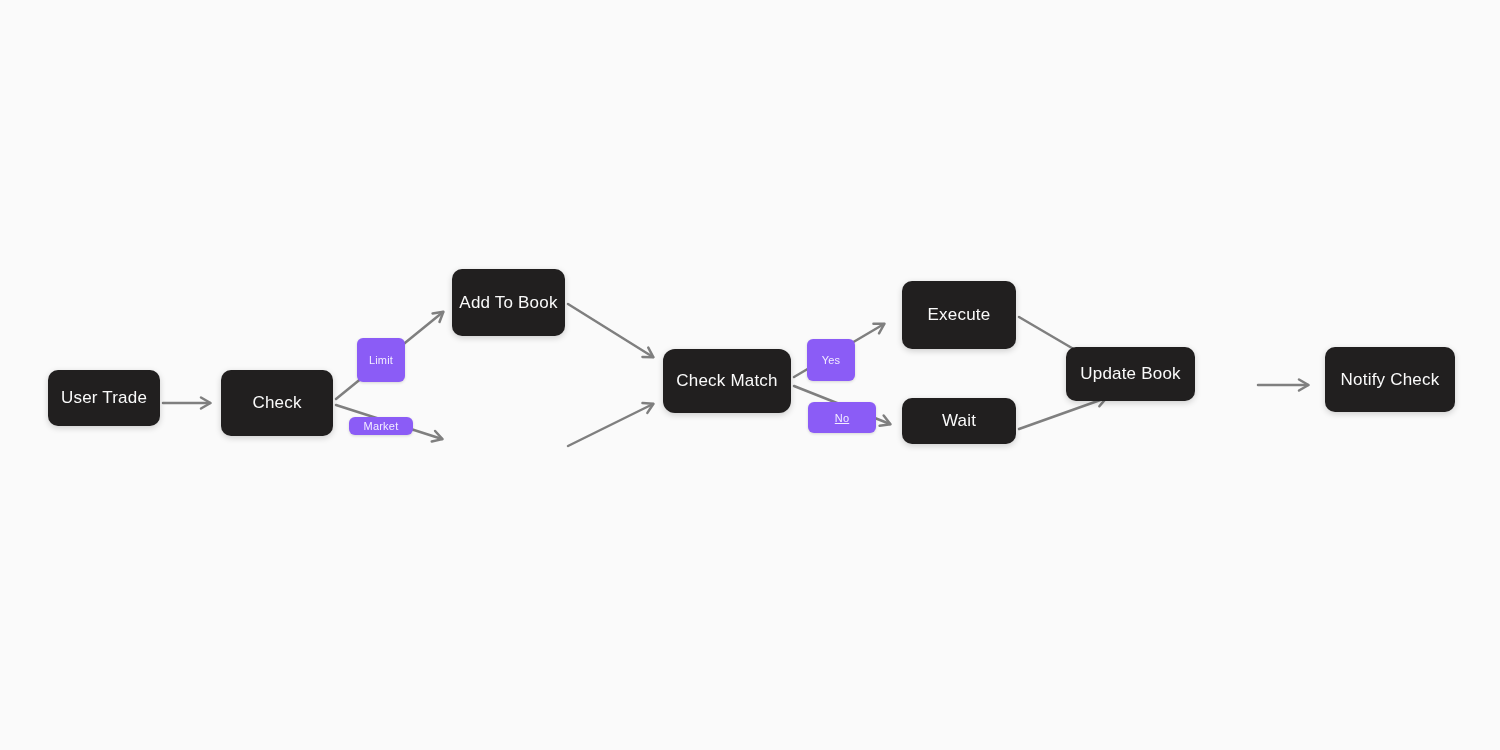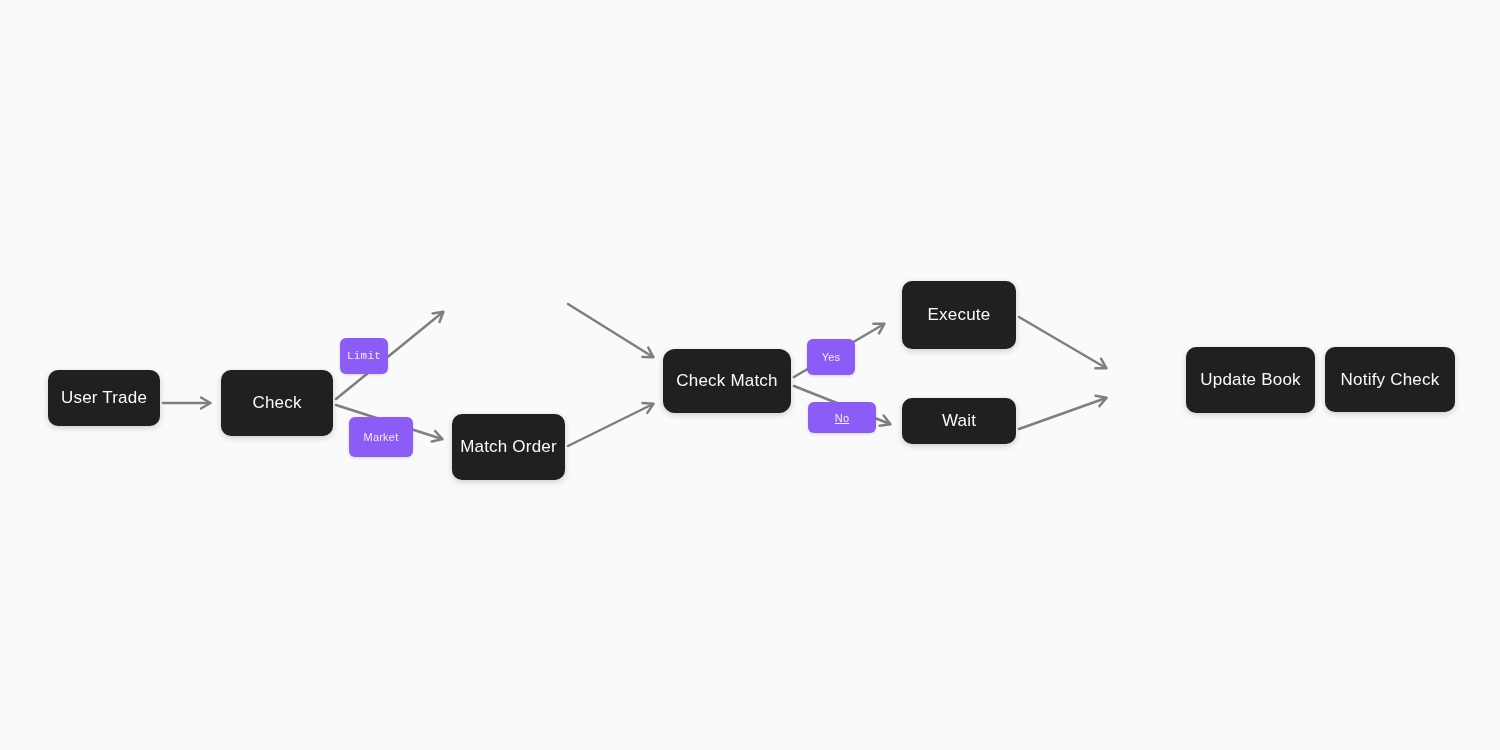--- a/index.html
+++ b/index.html
@@ -50,26 +50,26 @@
     cursor:default;
   }
   
   #node-user-trade  {left:48px;  top:370px; width:112px; height:56px;}
   #node-type        {left:221px; top:370px; width:112px; height:66px;}
   #node-add-to-book {left:452px; top:269px; width:113px; height:67px;}
   #node-match-order {left:452px; top:414px; width:113px; height:66px;}
   #node-check-match {left:663px; top:349px; width:128px; height:64px;border-radius:12px;}
   #node-execute     {left:902px; top:281px; width:114px; height:68px;}
   #node-wait        {left:902px; top:398px; width:114px; height:46px;}
-  #node-update-book {left:1186px;top:347px; width:129px; height:66px;}
+  #node-update-book {left:1066px;top:347px; width:129px; height:54px;}
   #node-notify-users{left:1325px;top:347px; width:130px; height:65px;}
   
-  #label-limit {left:340px; top:338px; width:48px; height:36px;font-family:Liberation Mono, monospace;}
-  #label-market{left:349px; top:417px; width:64px; height:40px;}
-  #label-yes   {left:807px; top:339px; width:48px; height:36px;}
+  #label-limit {left:357px; top:338px; width:48px; height:44px;}
+  #label-market{left:349px; top:417px; width:64px; height:18px;}
+  #label-yes   {left:807px; top:339px; width:48px; height:42px;}
   #label-no    {left:808px; top:402px; width:68px; height:31px;text-decoration:underline;}
 </style>
 </head>
 <body>
 
 <div class="canvas">
 
   <svg class="edges-layer" width="1500" height="750" viewBox="0 0 1500 750" fill="none" xmlns="http://www.w3.org/2000/svg">
     <defs>
       <marker id="arrowhead" markerUnits="userSpaceOnUse" viewBox="0 0 16 16" markerWidth="16" markerHeight="16" refX="12" refY="8" orient="auto">
@@ -85,21 +85,21 @@
       <path d="M794,377 L884,324" marker-end="url(#arrowhead)"></path>
       <path d="M794,386 L890,424" marker-end="url(#arrowhead)"></path>
       <path d="M1019,317 L1106,368" marker-end="url(#arrowhead)"></path>
       <path d="M1019,429 L1106,398" marker-end="url(#arrowhead)"></path>
       <path d="M1258,385 L1308,385" marker-end="url(#arrowhead)"></path>
     </g>
   </svg>
 
   <div class="node" id="node-user-trade">User Trade</div>
   <div class="node" id="node-type">Check</div>
-  <div class="node" id="node-match-order">Match Order</div>
+  <div class="node" id="node-add-to-book">Add To Book</div>
   <div class="node" id="node-check-match">Check Match</div>
   <div class="node" id="node-execute">Execute</div>
   <div class="node" id="node-wait">Wait</div>
   <div class="node" id="node-update-book">Update Book</div>
   <div class="node" id="node-notify-users">Notify Check</div>
 
   <div class="edge-label" id="label-limit">Limit</div>
   <div class="edge-label" id="label-market">Market</div>
   <div class="edge-label" id="label-yes">Yes</div>
   <div class="edge-label" id="label-no">No</div>

